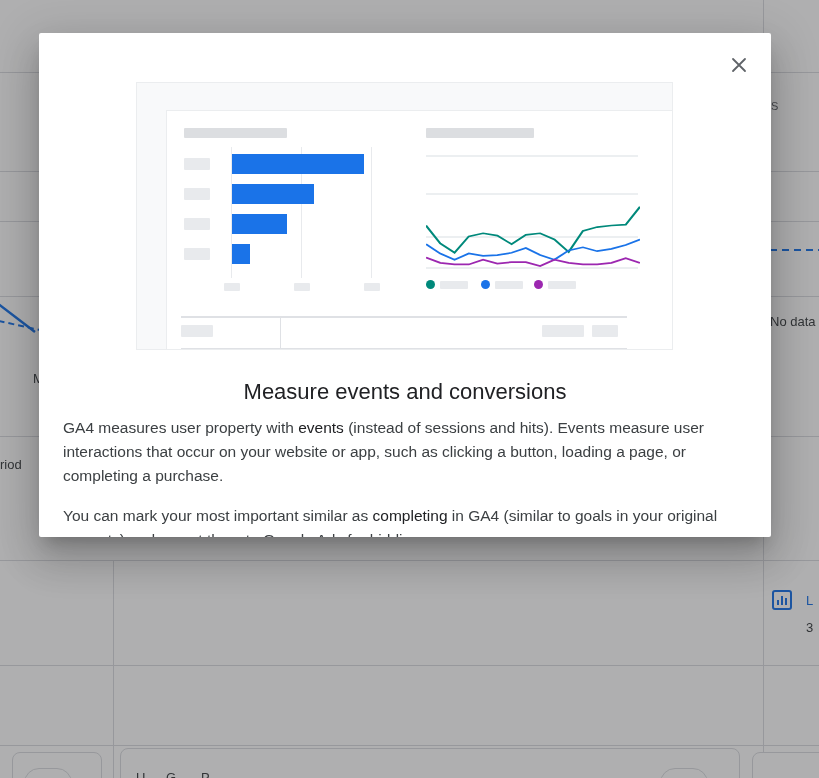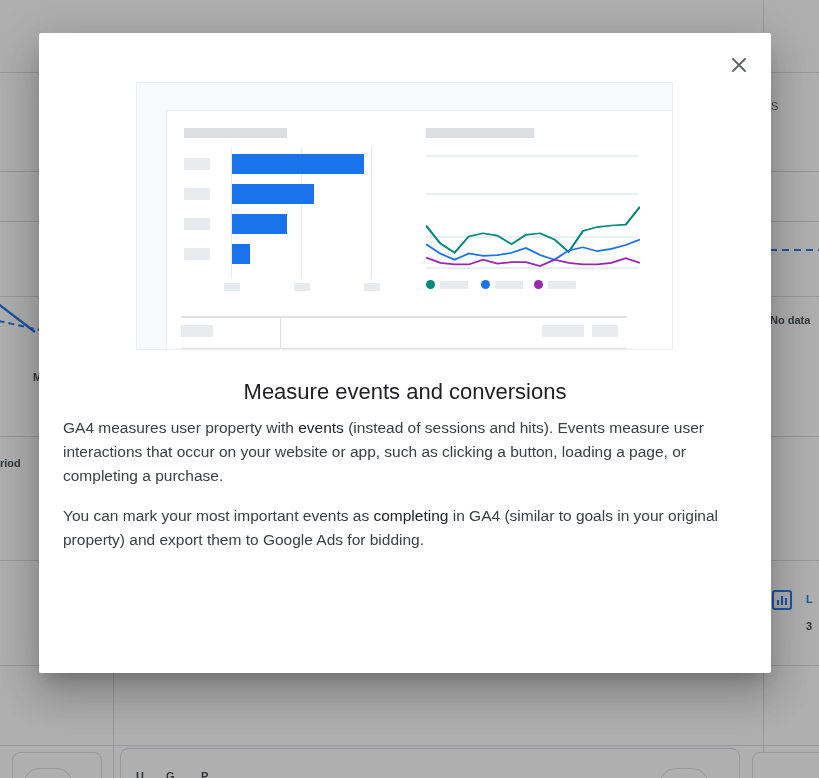--- a/index.html
+++ b/index.html
@@ -33,23 +33,22 @@
   }
   .bg-vline {
     position: absolute;
     top: 0; bottom: 0;
     width: 1px;
     background: #dadce0;
   }
   .bg-text {
     position: absolute;
     color: #3c4043;
-    font-size: 11px;
+    font-size: 13px;
     white-space: nowrap;
-    font-weight: bold;
   }
   .bg-text.small-caps {
     font-size: 11px;
     letter-spacing: .6px;
     color: #5f6368;
     font-weight: 500;
   }
   .bg-text.blue { color: #1a73e8; }
 
   .bg-chart-svg { position: absolute; }
@@ -86,21 +85,21 @@
     inset: 0;
     background: rgba(32,33,36,0.36);
   }
 
   
   .dialog {
     position: absolute;
     left: 39px;
     top: 33px;
     width: 732px;
-    height: 640px;
+    height: 504px;
     background: #ffffff;
     border-radius: 2px;
     box-shadow: 0 11px 15px -7px rgba(0,0,0,.2),
                 0 24px 38px 3px rgba(0,0,0,.14),
                 0 9px 46px 8px rgba(0,0,0,.12);
     overflow: hidden;
   }
 
   .close-btn {
     position: absolute;
@@ -357,21 +356,21 @@
           <div class="ph" style="left:425px; top:18px; width:26px; height:12px;"></div>
         </div>
 
       </div>
     </div>
 
     <div class="dlg-title">Measure events and conversions</div>
 
     <div class="dlg-body" id="dlg-body">
         <p><span>GA4 measures user property with </span><b>events</b><span> (instead of sessions and hits). Events measure user interactions that occur on your website or app, such as clicking a button, loading a page, or completing a purchase.</span></p>
-        <p><span>You can mark your most important events as </span><b>completing</b><span> in GA4 (similar to goals in your original property) and export them to Google Ads for bidding.</span></p>
+        <p><span>You can mark your most important similar as </span><b>completing</b><span> in GA4 (similar to goals in your original property) and export them to Google Ads for bidding.</span></p>
       </div>
 
     <button class="nav-prev" aria-label="Previous">
       <svg width="24" height="24" viewBox="0 0 24 24">
         <path d="M19 12 H5 M11 6 L5 12 L11 18" fill="none" stroke="#5f6368" stroke-width="2" stroke-linecap="round" stroke-linejoin="round"></path>
       </svg>
     </button>
 
     <div class="dots" id="dots">
         <button class="dot"></button>

